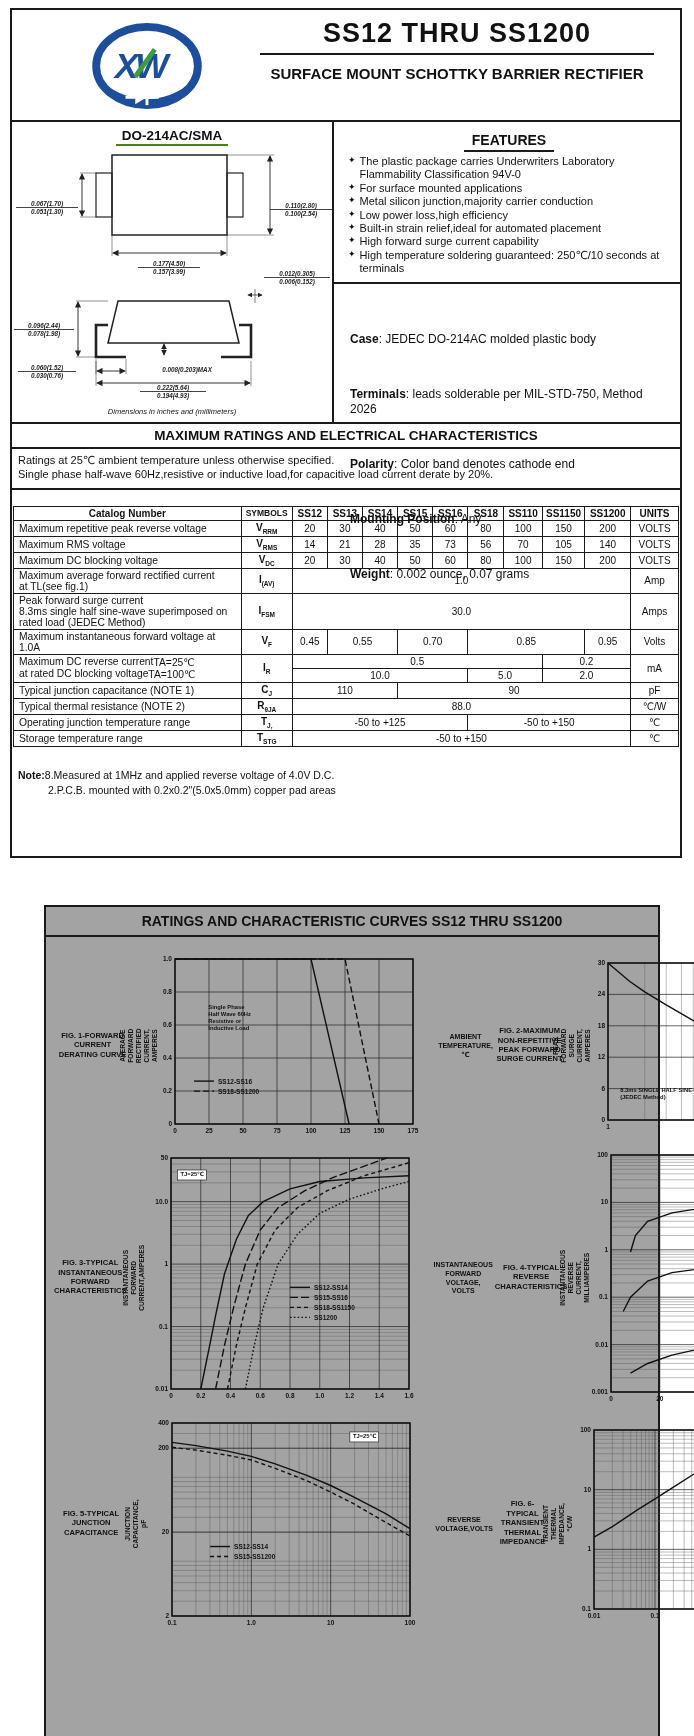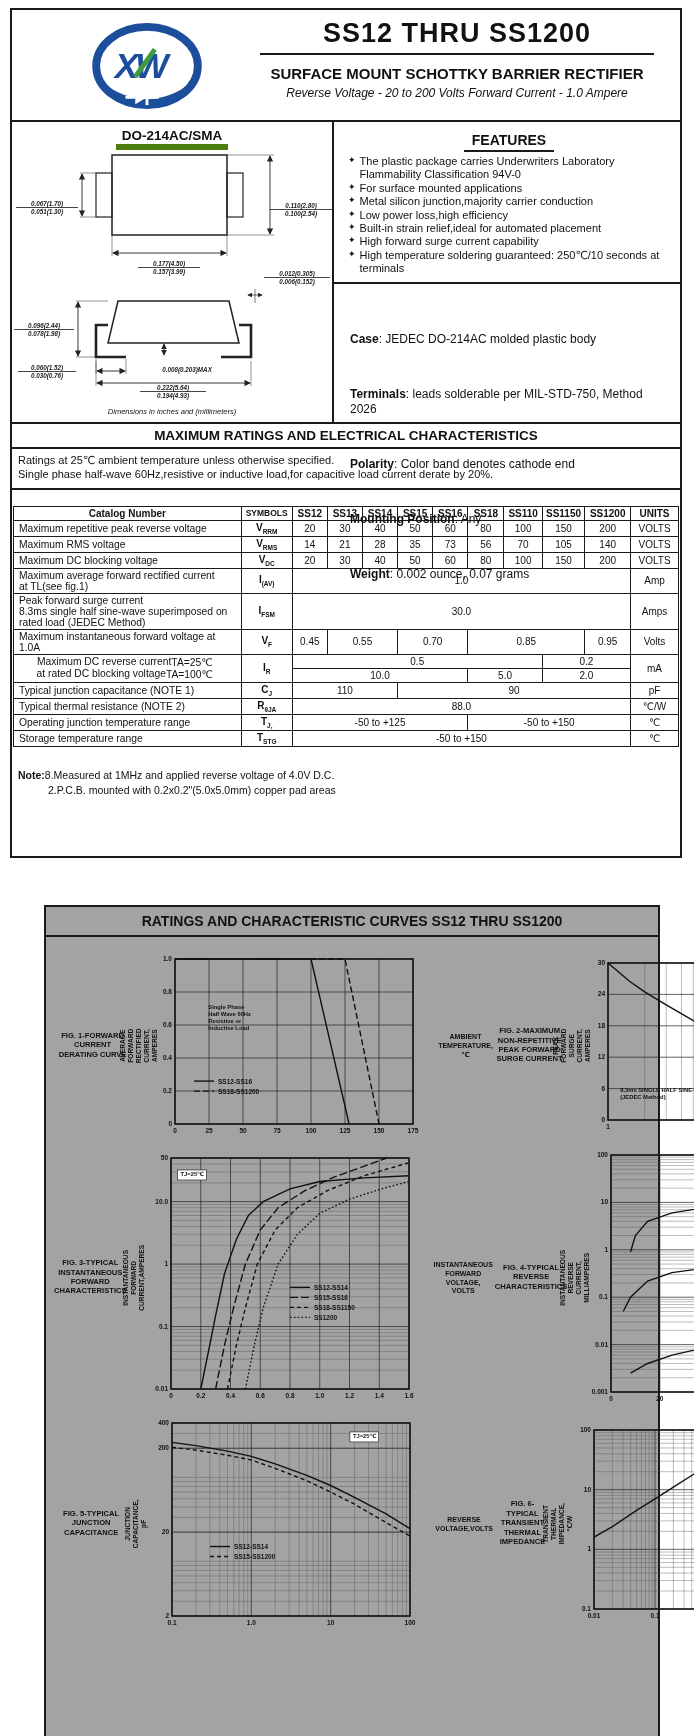--- a/index.html
+++ b/index.html
@@ -10,21 +10,21 @@
   .hdr{position:relative;height:110px;border-bottom:2px solid #1a1a1a;}
   .logo{position:absolute;left:55px;top:12px;width:160px;height:88px;}
   .hdr-right{position:absolute;left:230px;top:8px;width:430px;text-align:center;}
   .title{font-size:27px;font-weight:bold;letter-spacing:1px;}
   .title-rule{height:2px;background:#1a1a1a;margin:4px 18px 10px 18px;}
   .subtitle{font-size:15px;font-weight:bold;}
   .tagline{font-size:12px;font-style:italic;margin-top:4px;}
   .cols{display:flex;height:300px;border-bottom:2px solid #1a1a1a;}
   .pkg-col{position:relative;width:322px;border-right:2px solid #1a1a1a;box-sizing:border-box;}
   .pkg-title{text-align:center;font-weight:bold;font-size:13.5px;padding-top:6px;}
-  .pkg-title span{border-bottom:6px solid #4d7c0f;padding:0 6px 1px 6px;}
+  .pkg-title span{border-bottom:2px solid #4d7c0f;padding:0 6px 1px 6px;}
   .dim{position:absolute;font-size:6.3px;font-style:italic;font-weight:bold;text-align:center;line-height:1.15;color:#222;}
   .dim .top{display:block;border-bottom:0.5px solid #444;padding:0 2px;}
   .dim .bot{display:block;padding:0 2px;}
   .pkg-cap{position:absolute;left:0;right:0;bottom:6px;text-align:center;font-size:7.5px;font-style:italic;}
   .info-col{flex:1;box-sizing:border-box;}
   .feat{border-bottom:2px solid #1a1a1a;padding:8px 10px 6px 14px;min-height:158px;box-sizing:border-box;}
   .sec-head{text-align:center;font-weight:bold;font-size:14px;margin:2px 0 7px 0;}
   .sec-head span{border-bottom:2px solid #1a1a1a;padding:0 8px 2px 8px;}
   .feat ul{margin:0;padding:0;list-style:none;}
   .feat li{font-size:11px;line-height:1.22;display:flex;}
@@ -34,21 +34,21 @@
   .mech-line b{font-weight:bold;}
   
   .rat-head{border-bottom:2px solid #1a1a1a;text-align:center;font-weight:bold;font-size:13.5px;padding:4px 0;}
   .conds{font-size:11px;padding:4px 6px 6px 6px;border-bottom:2px solid #1a1a1a;line-height:1.3;}
   table.rt{width:calc(100% - 2px);margin:16px 1px;border-collapse:collapse;table-layout:fixed;}
   table.rt th,table.rt td{border:1px solid #1a1a1a;font-size:10px;padding:1px 2px;text-align:center;vertical-align:middle;overflow:hidden;}
   table.rt th{font-weight:bold;font-size:10px;}
   table.rt td.lab{text-align:left;padding-left:5px;font-size:10.3px;}
   .symb{font-weight:bold;font-size:10px;}
   .symb sub{font-size:6.5px;}
-  .lab2{display:flex;justify-content:center;padding-right:8px;}
+  .lab2{display:flex;justify-content:flex-start;padding-right:8px;}
   .notes{padding:5px 6px;font-size:10.5px;line-height:1.45;}
   .notes .n2{padding-left:30px;}
   
   .p2{position:absolute;left:44px;top:905px;width:616px;height:1018px;border:2px solid #1a1a1a;box-sizing:border-box;background:#a3a3a3;}
   .curves-head{border-bottom:2px solid #1a1a1a;text-align:center;font-weight:bold;font-size:14px;padding:6px 0;}
   .fig-grid{display:grid;grid-template-columns:1fr 1fr;gap:10px 2px;padding:16px 4px 4px 8px;}
   .figure{display:flex;flex-direction:row;align-items:center;}
   .fig-title{text-align:center;font-weight:bold;font-size:7.6px;white-space:pre-line;line-height:1.25;margin-bottom:2px;}
   .fig-body{display:flex;align-items:center;}
   .ylab-wrap{width:15px;display:flex;align-items:center;justify-content:center;overflow:visible;}
@@ -73,21 +73,20 @@
         <line x1="68" y1="56" x2="88" y2="28" stroke="#3f9b41" stroke-width="5"></line>
         <polygon points="68,70 80,77 68,84" fill="#fff"></polygon>
         <line x1="80" y1="69" x2="80" y2="85" stroke="#fff" stroke-width="3"></line>
         <line x1="58" y1="77" x2="68" y2="77" stroke="#fff" stroke-width="3"></line>
         <line x1="80" y1="77" x2="92" y2="77" stroke="#fff" stroke-width="3"></line>
       </svg>
       <div class="hdr-right">
         <div class="title">SS12 THRU SS1200</div>
         <div class="title-rule"></div>
         <div class="subtitle">SURFACE MOUNT SCHOTTKY BARRIER RECTIFIER</div>
-        <div class="tagline">Reverse Voltage - 20 to 200 Volts    Forward Current - 1.0 Ampere</div>
       </div>
     </div>
 
     <div class="cols">
 
       <div class="pkg-col">
         <div class="pkg-title"><span>DO-214AC/SMA</span></div>
         <svg width="322" height="250">
           <defs>
             <marker id="arr" viewBox="0 0 8 8" refX="7" refY="4" markerWidth="7" markerHeight="7" orient="auto-start-reverse">

